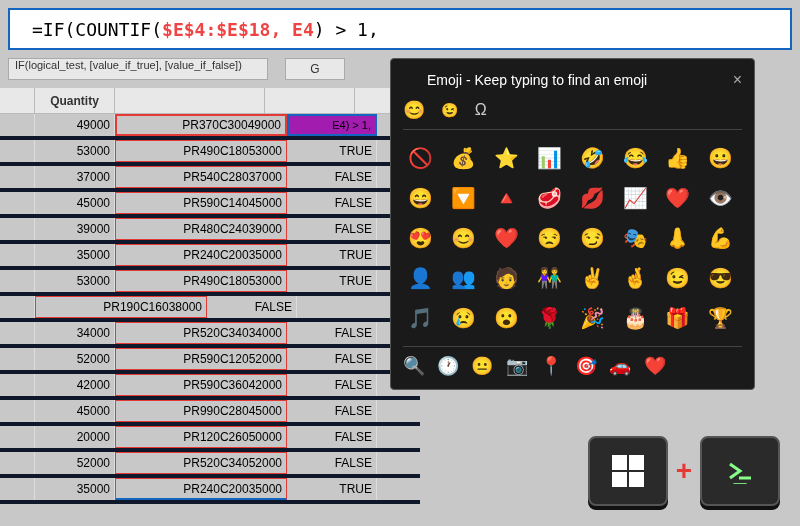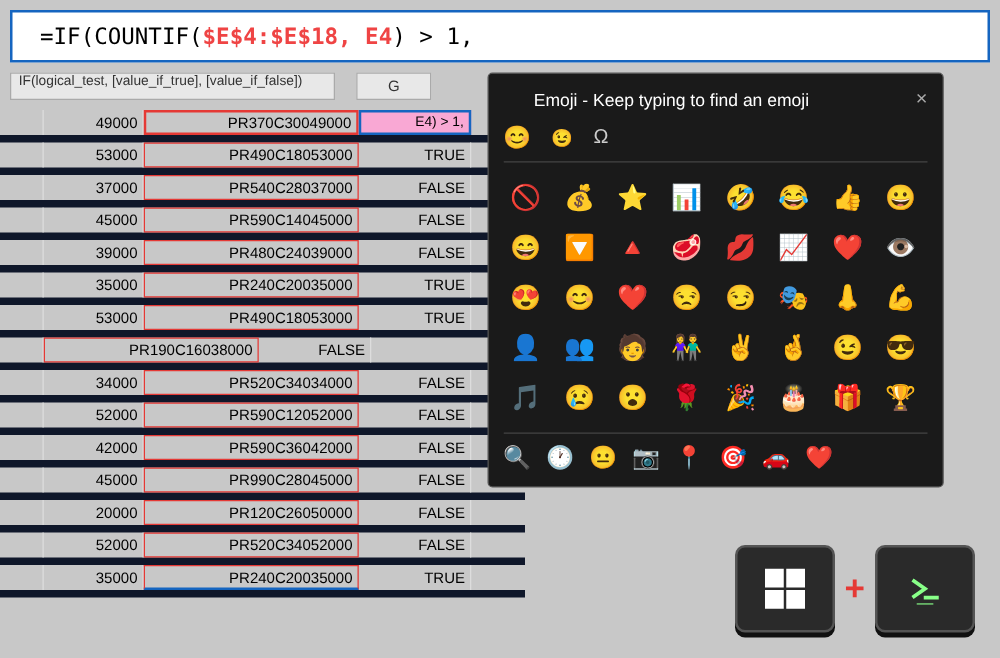--- a/index.html
+++ b/index.html
@@ -96,21 +96,21 @@
     .col-er { width: 35px; }
     .col-quantity { width: 80px; }
     .col-pr { width: 150px; }
     .col-result { width: 90px; }
 
     .table-body {}
 
     .table-row {
       display: flex;
       height: 26px;
-      border-bottom: 6px solid #0f172a;
+      border-bottom: 4px solid #0f172a;
     }
 
     .table-row:first-child .cell-pr {
       border: 2px solid #e53935;
     }
 
     .cell {
       border-right: 1px solid #ddd;
       display: flex;
       align-items: center;
@@ -122,21 +122,21 @@
 
     .cell-er { width: 35px; }
     .cell-quantity { width: 80px; }
     .cell-pr {
       width: 172px;
       border: 1px solid #e53935;
     }
     .cell-result { width: 90px; }
 
     .first-row-result {
-      background: #f9a8d4;
+      background: #a21caf;
       border: 2px solid #1565c0 !important;
     }
 
     
     .emoji-panel {
       position: absolute;
       top: 58px;
       left: 390px;
       width: 365px;
       background: #1a1a1a;
@@ -268,20 +268,26 @@
 <div class="function-hint">
   <span>IF(logical_test, [value_if_true], [value_if_false])</span>
 </div>
 
 <div class="col-g-label">
   <span>G</span>
 </div>
 
 <div class="table-area">
 
+  <div class="table-header">
+    <div class="header-cell col-er"></div>
+    <div class="header-cell col-quantity" style="font-weight:bold;">Quantity</div>
+    <div class="header-cell col-pr"></div>
+    <div class="header-cell col-result"></div>
+  </div>
 
   <div class="table-body">
 
     <div class="table-row">
       <div class="cell cell-er"></div>
       <div class="cell cell-quantity">49000</div>
       <div class="cell cell-pr" style="border: 2px solid #e53935;">PR370C30049000</div>
       <div class="cell cell-result first-row-result" style="font-size:11px; color:#000;">E4) &gt; 1,</div>
     </div>
     <div class="table-row">

